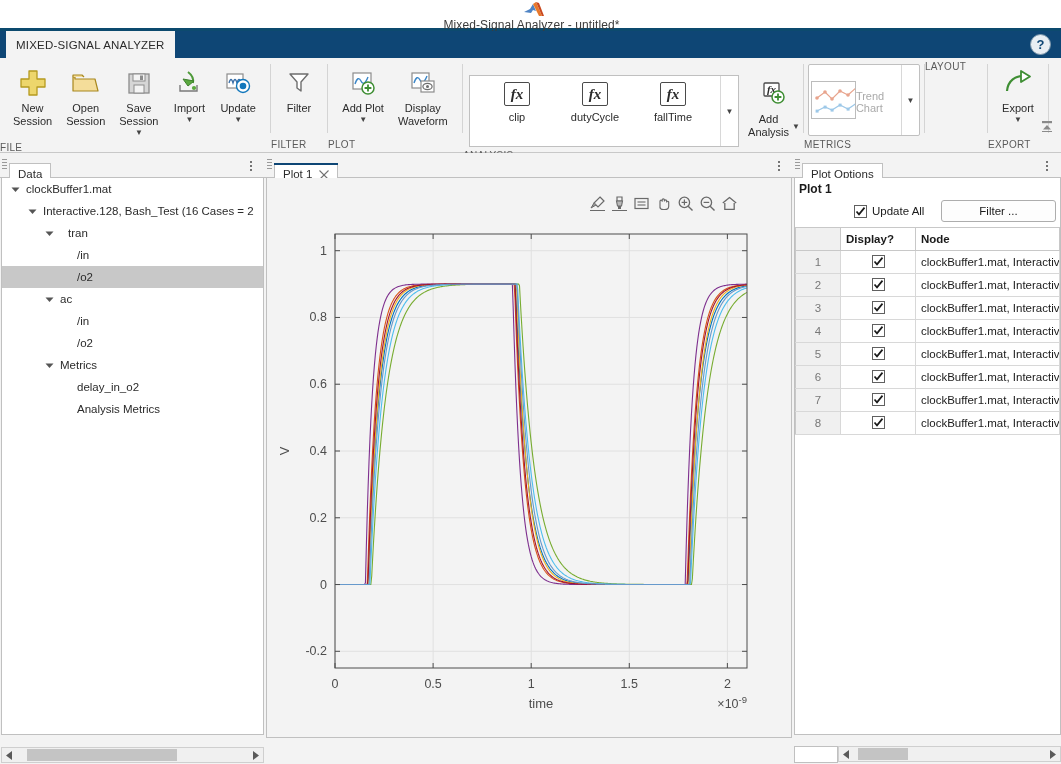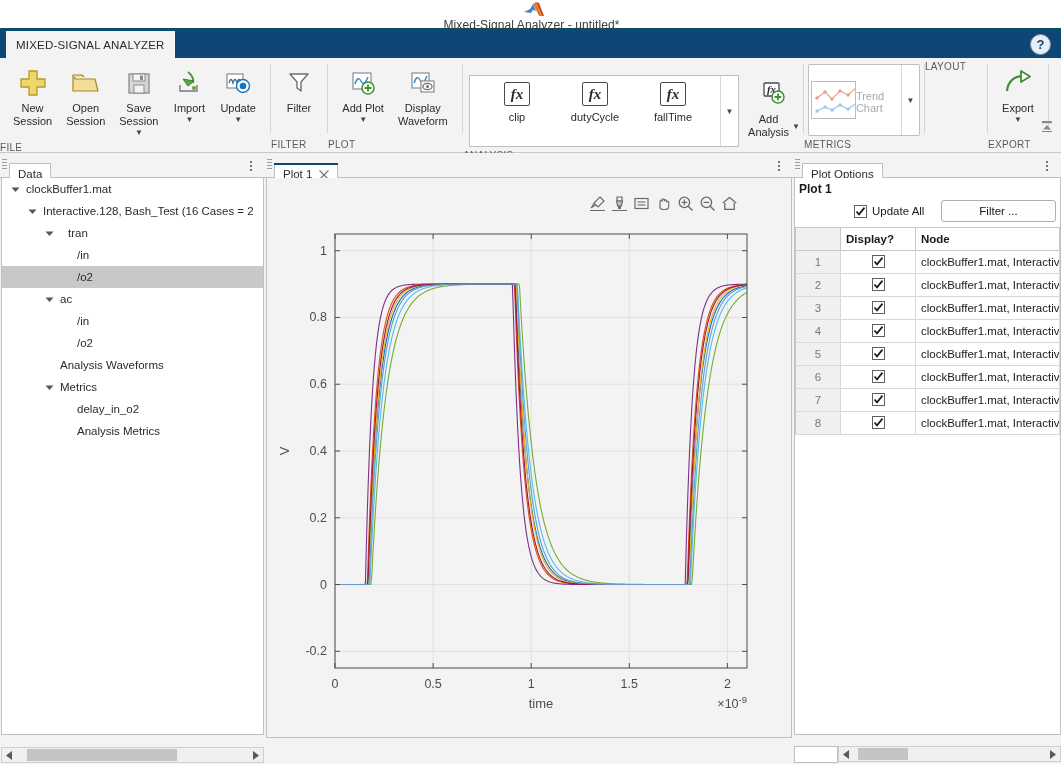--- a/index.html
+++ b/index.html
@@ -553,25 +553,20 @@
         </div>
         <div class="tree-row">
           <span style="width: 57px; flex: 0 0 auto;"></span>
           <span class="tw"></span>
           <span style="margin-left: 4px;">/in</span>
         </div>
         <div class="tree-row">
           <span style="width: 57px; flex: 0 0 auto;"></span>
           <span class="tw"></span>
           <span style="margin-left: 4px;">/o2</span>
-        </div>
-        <div class="tree-row">
-          <span style="width: 40px; flex: 0 0 auto;"></span>
-          <span class="tw"></span>
-          <span style="margin-left: 4px;">Analysis Waveforms</span>
         </div>
         <div class="tree-row">
           <span style="width: 40px; flex: 0 0 auto;"></span>
           <span class="tw">
             <svg width="9" height="9" viewBox="0 0 9 9">
               <path d="M0.5 2.5 L8.5 2.5 L4.5 7 Z" fill="#555"></path>
             </svg>
           </span>
           <span style="margin-left: 4px;">Metrics</span>
         </div>

